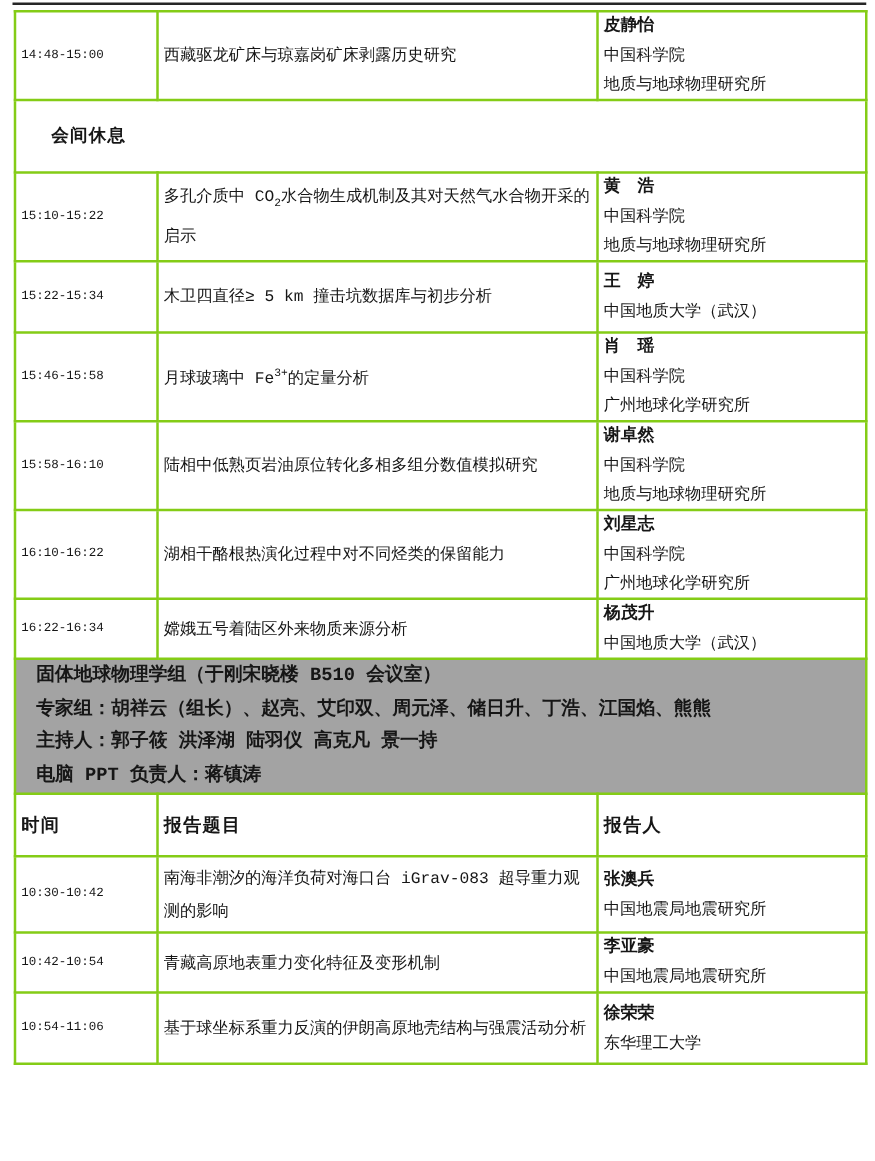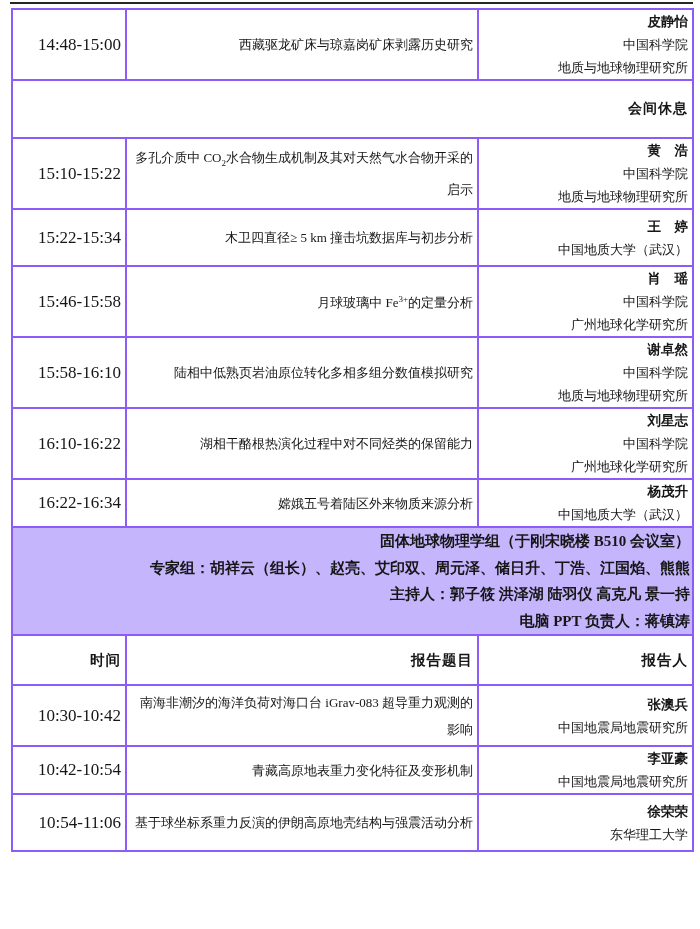--- a/index.html
+++ b/index.html
@@ -15,38 +15,39 @@
     position:absolute;top:2px;left:10px;width:683px;height:0;
     border-top:2px solid #262626;
   }
   table.sched{
     position:absolute;top:8px;left:11px;
     width:681px;
     border-collapse:collapse;
     table-layout:fixed;
   }
   table.sched td{
-    border:2px solid #8b5cf6;
+    border:2px solid #84cc16;
     padding:0 4px;
-    text-align:right;
+    text-align:left;
     vertical-align:middle;
     overflow:hidden;
+    font-family:Liberation Mono, monospace;
   }
-  td.time{font-size:17px;letter-spacing:0px;}
+  td.time{font-size:10px;letter-spacing:0px;}
   td.title{font-size:13px;line-height:27px;padding:0 10px;}
   td.who{font-size:13px;line-height:23px;padding:0 4px;}
   .nm{font-weight:bold;font-size:13.5px;line-height:23px;}
   .af{font-size:13px;line-height:23px;}
   tr.break td{font-weight:bold;font-size:14px;letter-spacing:1px;padding-left:28px;}
   tr.session td{
-    background:#c4b5fd;
+    background:#a3a3a3;
     font-weight:bold;
     font-size:15px;
     line-height:26.5px;
-    padding:0 2px;
+    padding:0 16px;
   }
   tr.head td{font-weight:bold;font-size:14.5px;letter-spacing:1px;margin-left:45px;}
   td.title sub{font-size:9px;}
   td.title sup{font-size:9px;}
 </style>
 </head>
 <body>
 
 <div class="topline"></div>
 

